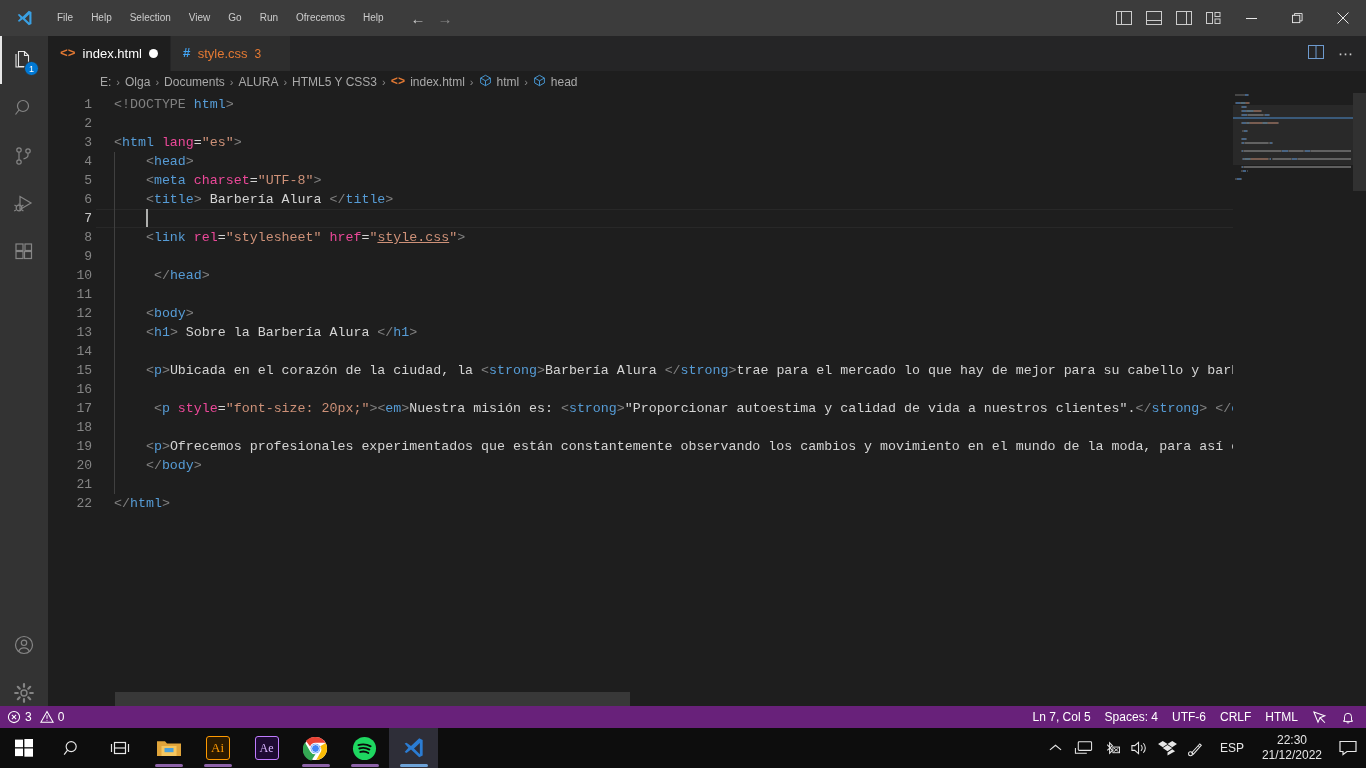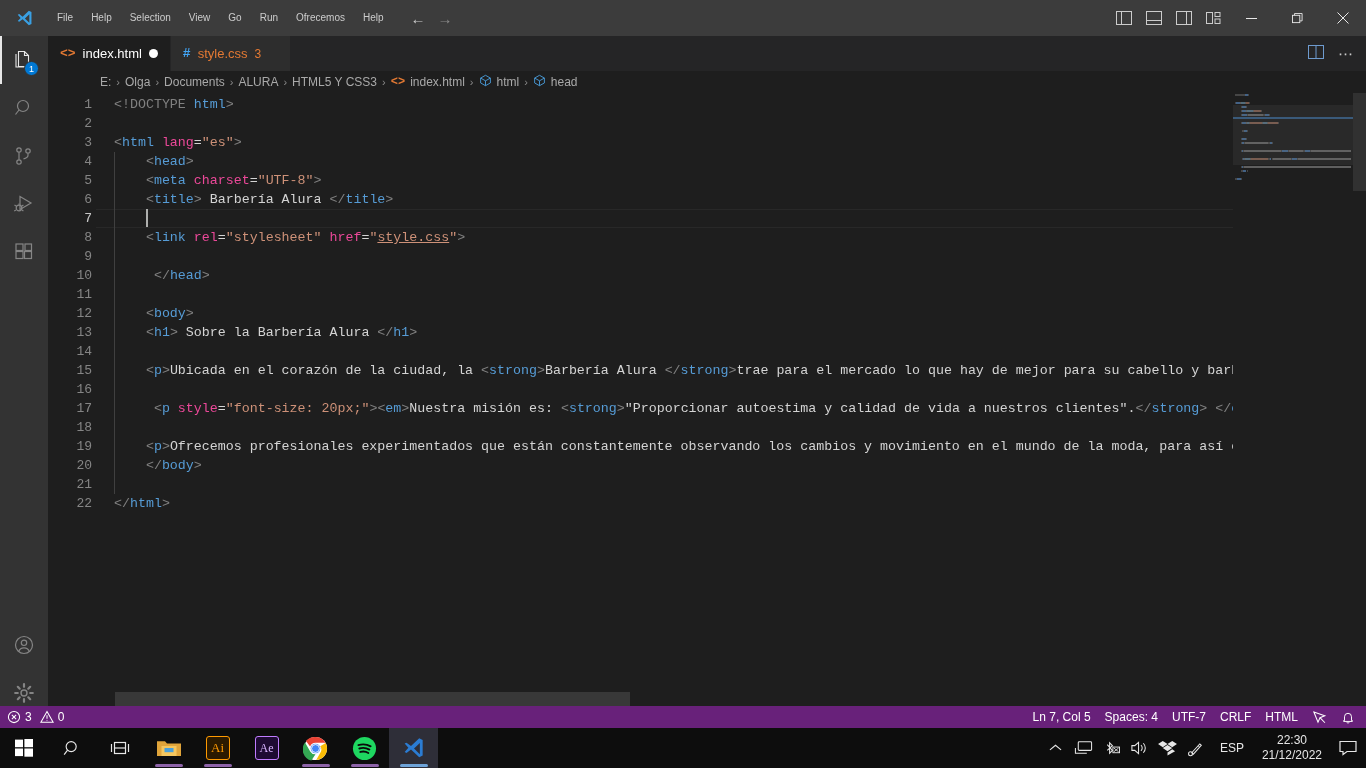--- a/index.html
+++ b/index.html
@@ -526,21 +526,21 @@
     <svg width="14" height="14" viewBox="0 0 16 16" style="margin-left:4px;">
       <path d="M8 1.8 15 14H1z" fill="none" stroke="#ffffff" stroke-width="1.2"></path>
       <line x1="8" y1="6" x2="8" y2="10" stroke="#ffffff" stroke-width="1.2"></line>
       <circle cx="8" cy="11.8" r="0.6" fill="#ffffff"></circle>
     </svg>
     <span>0</span>
   </div>
   <div id="sb-right">
     <div class="sb-item">Ln 7, Col 5</div>
     <div class="sb-item">Spaces: 4</div>
-    <div class="sb-item">UTF-7</div>
+    <div class="sb-item">UTF-6</div>
     <div class="sb-item">CRLF</div>
     <div class="sb-item">HTML</div>
     <div class="sb-item">
       <svg width="15" height="15" viewBox="0 0 16 16">
         <path d="M2 2.2 13.6 6.2 8.5 8.2 6.4 13z" fill="none" stroke="#ffffff" stroke-width="1.1"></path>
         <path d="M8.5 8.2 13.8 13.6" stroke="#ffffff" stroke-width="1.1"></path>
       </svg>
     </div>
     <div class="sb-item">
       <svg width="14" height="15" viewBox="0 0 16 16">

